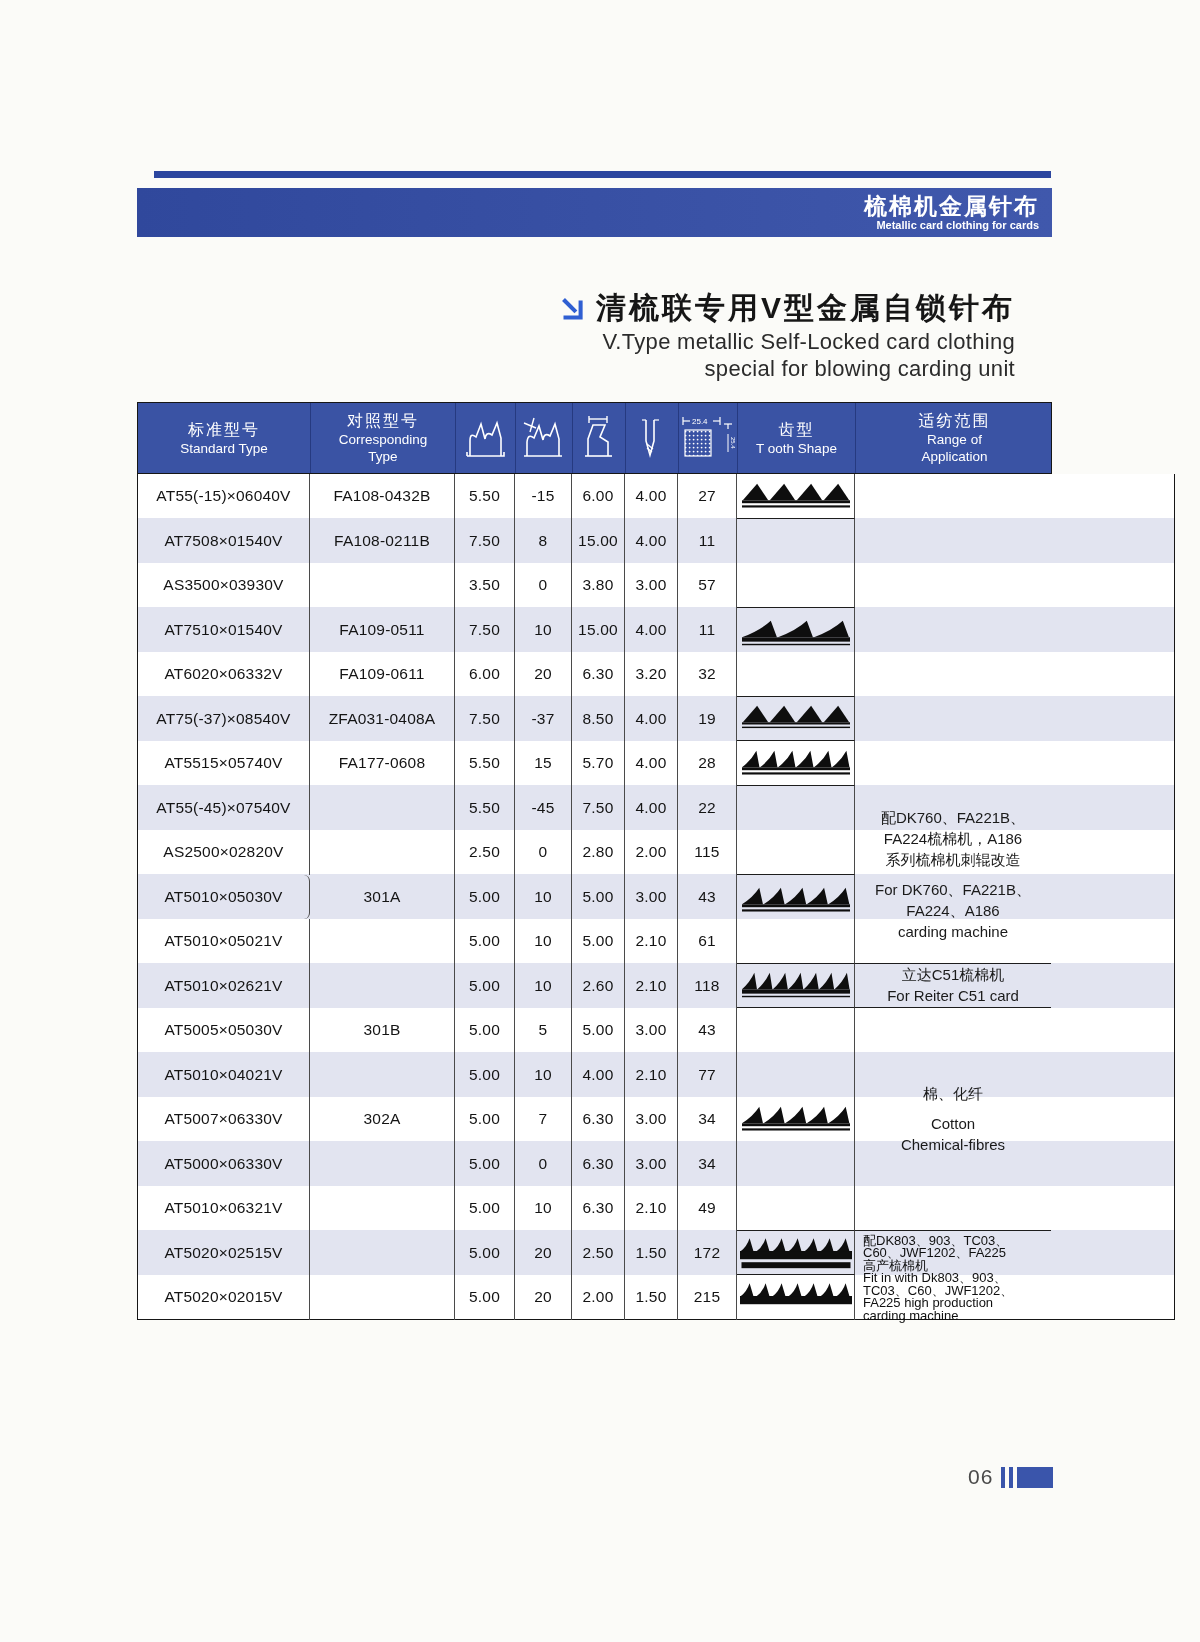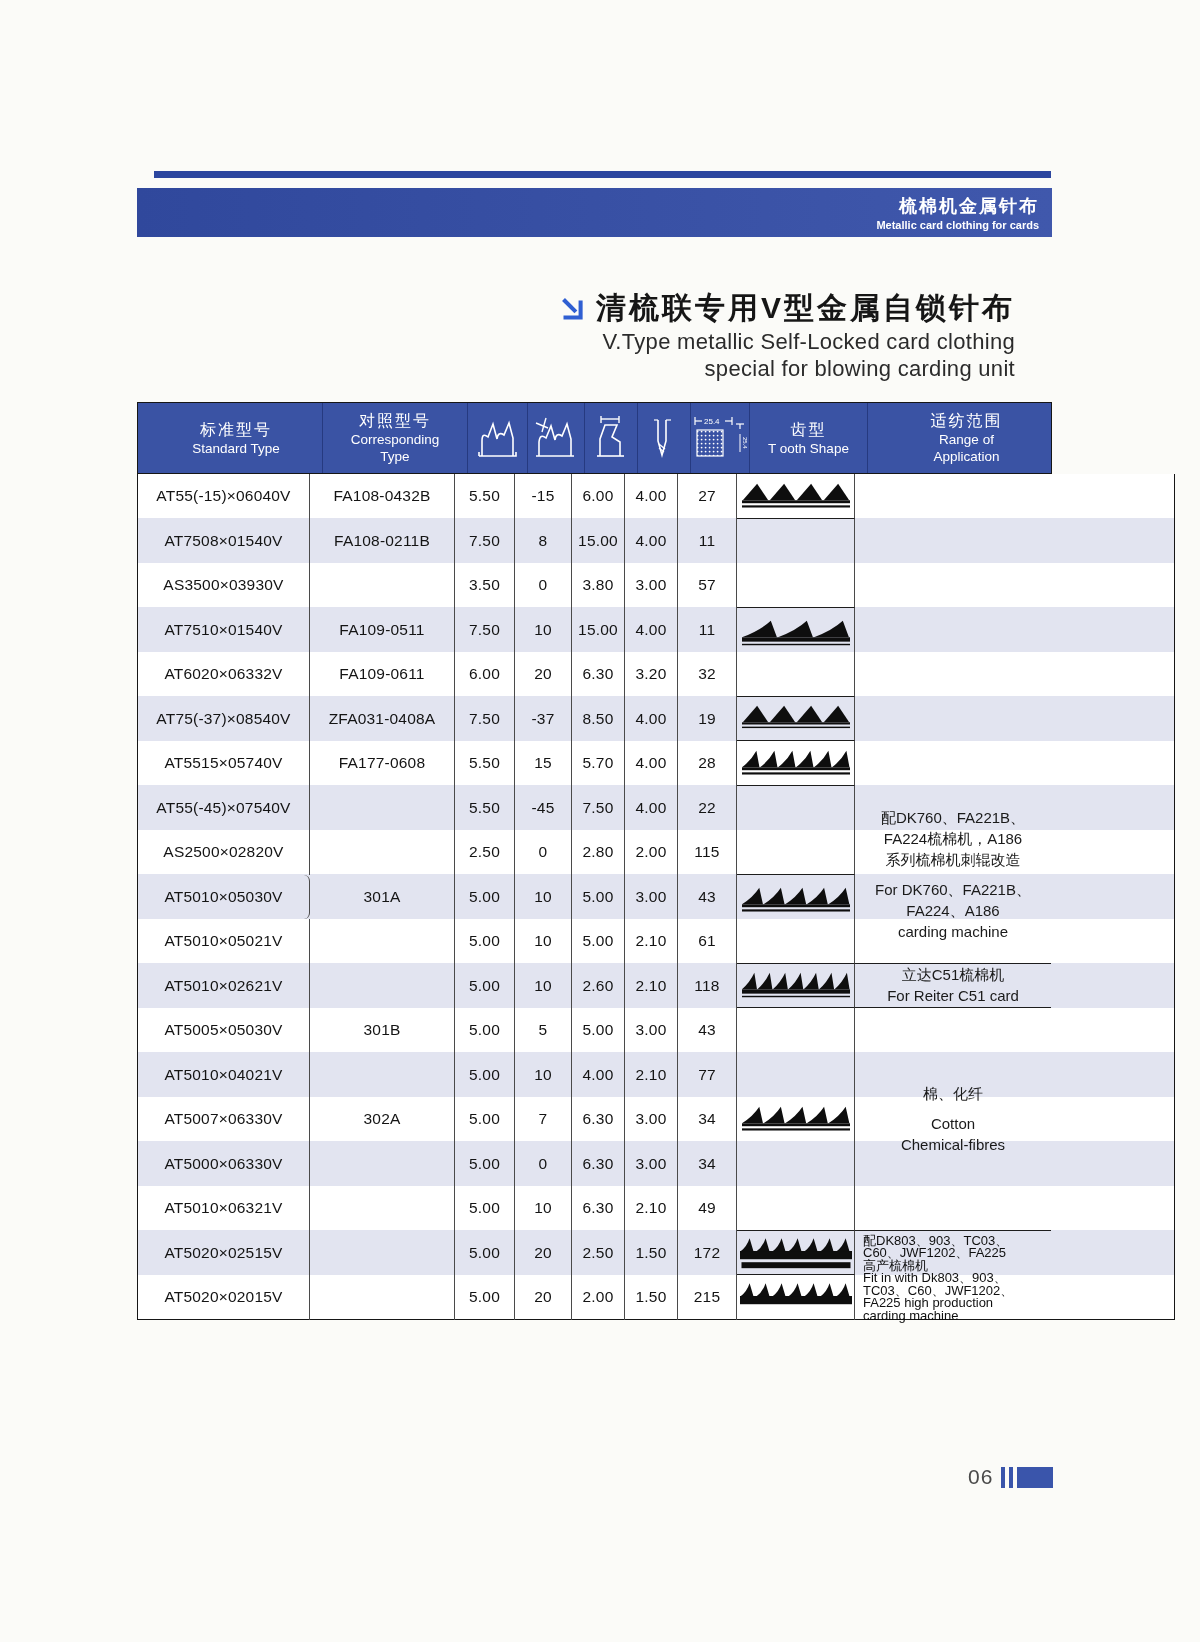--- a/index.html
+++ b/index.html
@@ -4,34 +4,34 @@
 <style>
   html,body{margin:0;padding:0;}
   body{width:1200px;height:1642px;background:#fbfbf8;font-family:"Liberation Sans",sans-serif;position:relative;}
   .page{position:absolute;inset:0;overflow:hidden;}
 
   
   .banner-strip{position:absolute;left:154px;top:171px;width:897px;height:7px;background:#2c469f;}
   .banner{position:absolute;left:137px;top:188px;width:915px;height:49px;
           background:linear-gradient(90deg,#30489c,#4058ac);
           display:flex;flex-direction:column;justify-content:center;align-items:flex-end;padding-right:13px;box-sizing:border-box;}
-  .banner-zh{color:#fff;font-size:18px;font-weight:bold;letter-spacing:2px;line-height:26px;}
+  .banner-zh{color:#fff;font-size:23px;font-weight:bold;letter-spacing:2px;line-height:26px;}
   .banner-en{color:#fff;font-size:11px;font-weight:bold;line-height:13px;}
 
   
   .title-block{position:absolute;right:185px;top:288px;text-align:right;}
   .title-row{display:flex;align-items:center;justify-content:flex-end;gap:10px;}
   .title-zh{font-size:30px;font-weight:bold;color:#161616;letter-spacing:3px;line-height:40px;}
   .arrow{display:inline-flex;}
   .title-en{font-size:22px;color:#2b2b2b;line-height:27px;letter-spacing:0.3px;}
 
   
   .tbl{position:absolute;left:137px;top:402px;width:915px;}
   .thead{display:grid;grid-template-columns:173px 145px 60px 57px 53px 53px 59px 118px 197px;
-         height:72px;background:#3a53a4;border:1px solid #161616;box-sizing:border-box;padding-left:12px;}
+         height:72px;background:#3a53a4;border:1px solid #161616;box-sizing:border-box;}
   .hcell{display:flex;flex-direction:column;align-items:center;justify-content:center;color:#fff;
          border-right:1px solid #263a80;text-align:center;}
   .hcell:last-child{border-right:none;}
   .h-zh{font-size:16px;letter-spacing:2px;line-height:20px;}
   .h-en{font-size:13.5px;line-height:17px;}
   .tbody{position:relative;border:1px solid #161616;border-top:none;box-sizing:border-box;width:1038px;height:846px;}
   .stripes{position:absolute;inset:0;
      background:repeating-linear-gradient(to bottom,#ffffff 0,#ffffff 44.5px,#e2e4f0 44.5px,#e2e4f0 89px);}
   .grid{position:absolute;inset:0;display:grid;
         grid-template-columns:172px 145px 60px 57px 53px 53px 59px 118px 196px;

